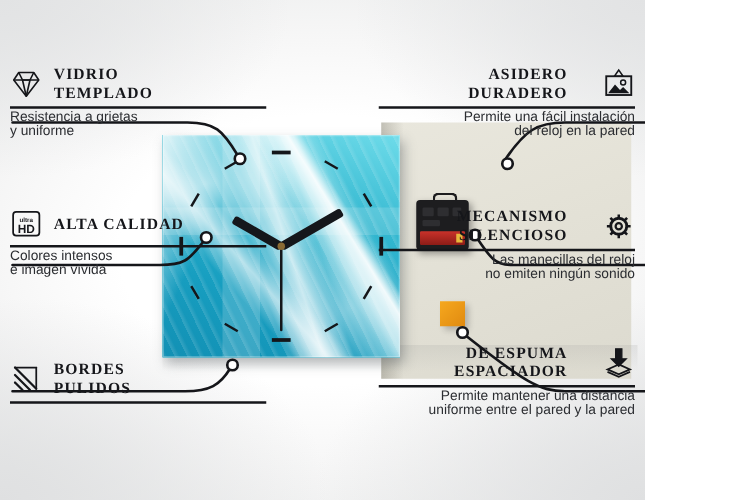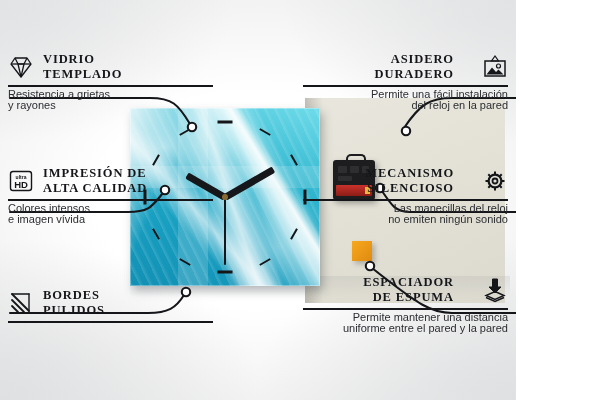--- a/index.html
+++ b/index.html
@@ -204,35 +204,34 @@
           </svg>
       </span>
       <div>
         <div class="title">VIDRIO</div>
         <div class="title">TEMPLADO</div>
       </div>
     </div>
     <div class="rule"></div>
     <div class="desc">
       <div>Resistencia a grietas</div>
-      <div>y rayones</div>
+      <div>y uniforme</div>
     </div>
   </div>
 
   <div class="callout left" style="top:166px;">
     <div class="head">
       <span class="ico">
         <svg viewBox="0 0 26 26">
           <rect x="2.5" y="3.5" width="21" height="19" rx="2.5" fill="none" stroke="#15161a" stroke-width="1.4"></rect>
           <text x="13" y="11.4" text-anchor="middle" font-family="Liberation Sans, sans-serif" font-size="5" font-weight="bold" fill="#15161a">ultra</text>
           <text x="13" y="20" text-anchor="middle" font-family="Liberation Sans, sans-serif" font-size="9.5" font-weight="bold" fill="#15161a">HD</text>
         </svg>
       </span>
       <div>
-        <div class="title">IMPRESIÓN DE</div>
         <div class="title">ALTA CALIDAD</div>
       </div>
     </div>
     <div class="rule"></div>
     <div class="desc">
       <div>Colores intensos</div>
       <div>e imagen vívida</div>
     </div>
   </div>
 
@@ -299,22 +298,22 @@
     <div class="rule"></div>
     <div class="desc">
       <div>Las manecillas del reloj</div>
       <div>no emiten ningún sonido</div>
     </div>
   </div>
 
   <div class="callout right" style="top:275px;">
     <div class="head">
       <div>
+        <div class="title">DE ESPUMA</div>
         <div class="title">ESPACIADOR</div>
-        <div class="title">DE ESPUMA</div>
       </div>
       <span class="ico">
         <svg viewBox="0 0 26 26">
           <path d="M10.5 2 L15.5 2 L15.5 10 L19 10 L13 16 L7 10 L10.5 10 Z" fill="#15161a" stroke="#15161a" stroke-width="1"></path>
           <path d="M13 14.5 L22 18.5 L13 22.5 L4 18.5 Z" fill="none" stroke="#15161a" stroke-width="1.4"></path>
           <path d="M4 20.5 L13 24.5 L22 20.5" fill="none" stroke="#15161a" stroke-width="1.4"></path>
         </svg>
       </span>
     </div>
     <div class="rule"></div>

